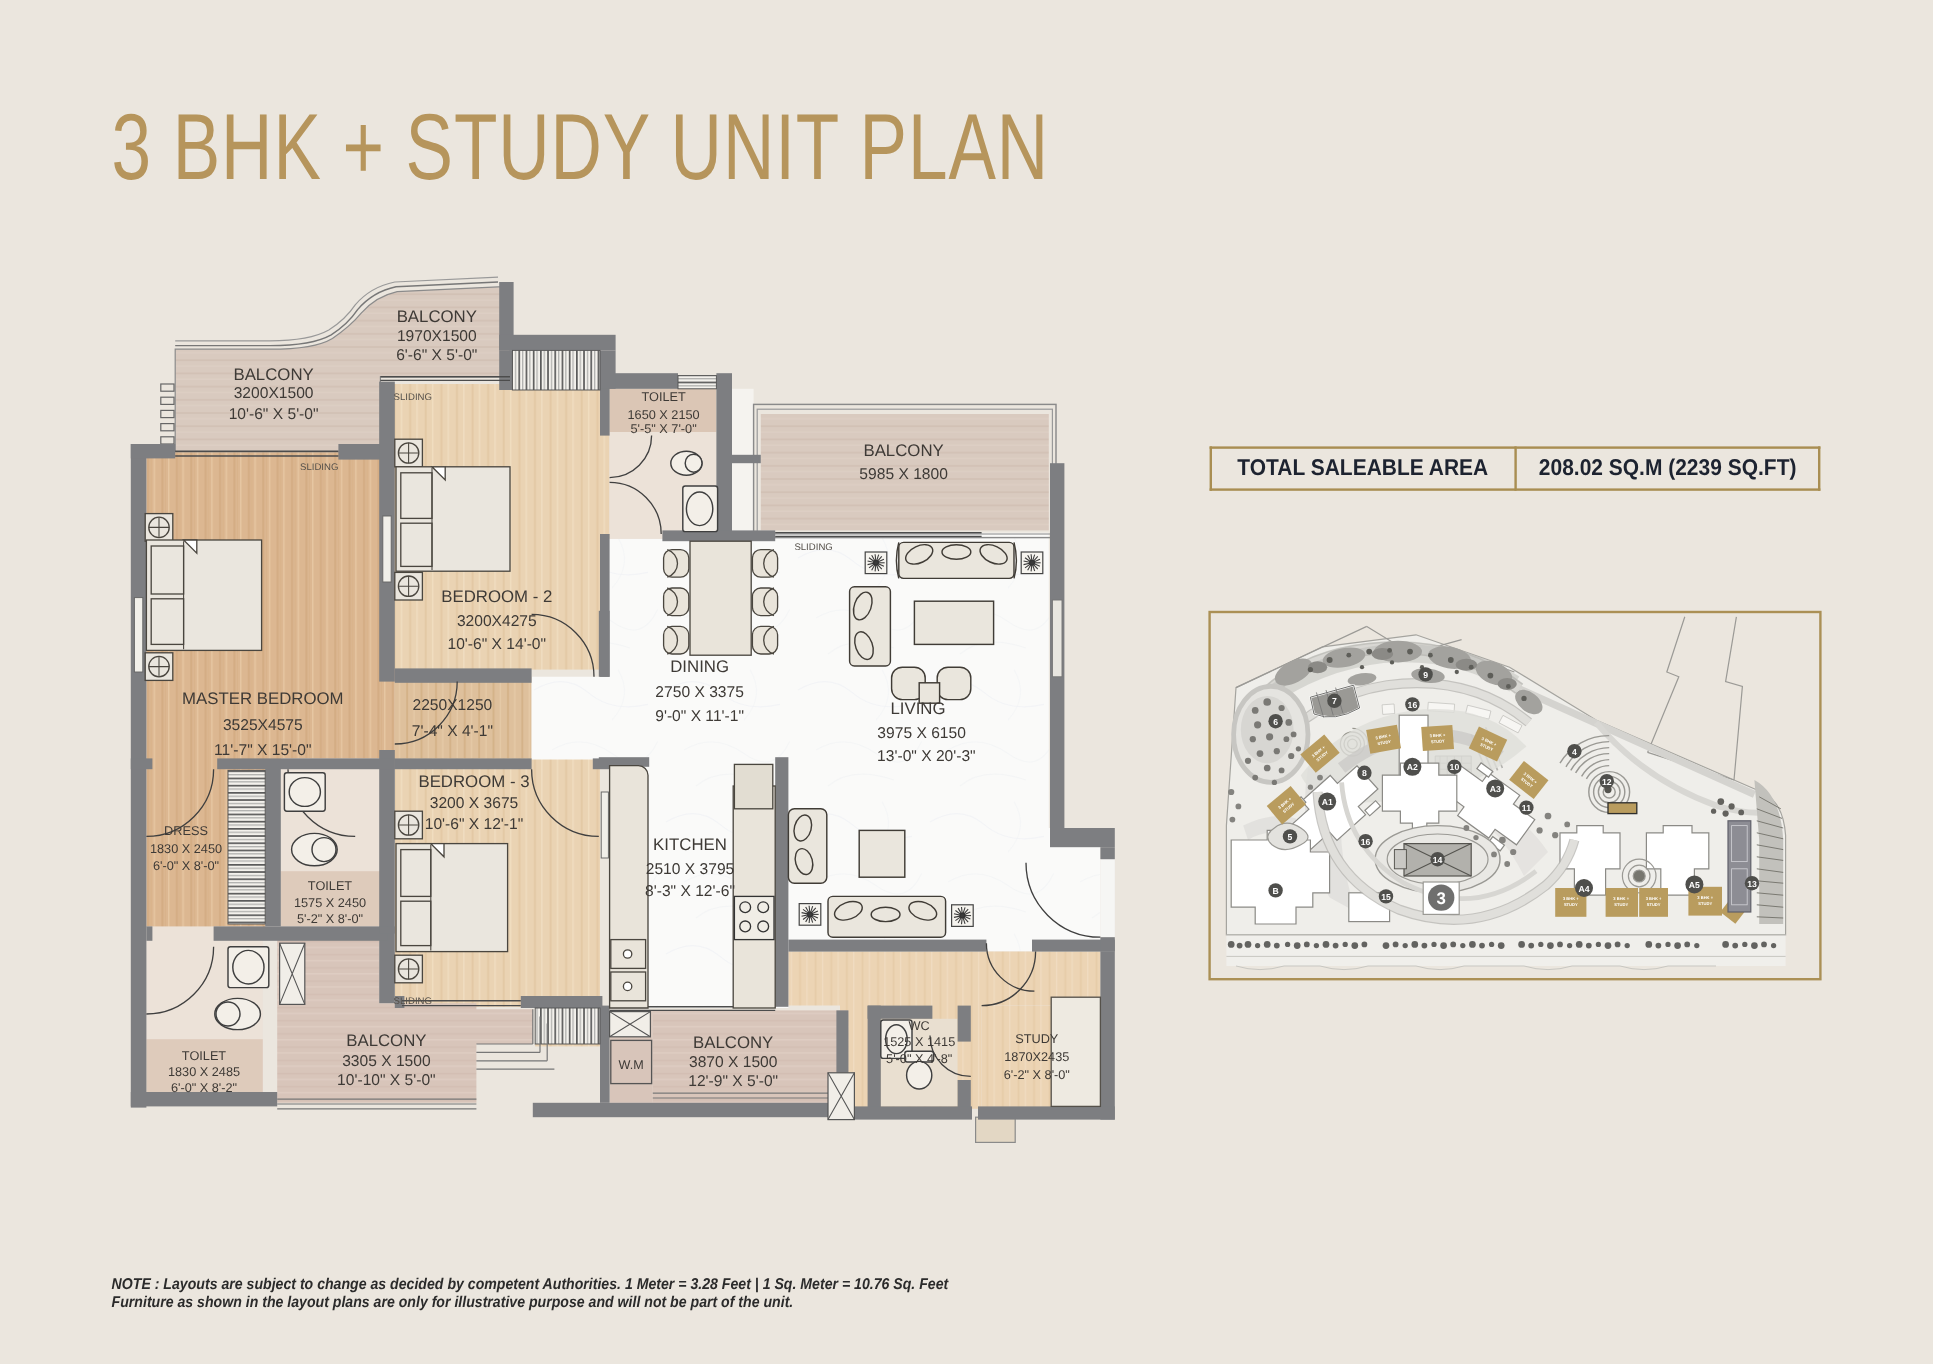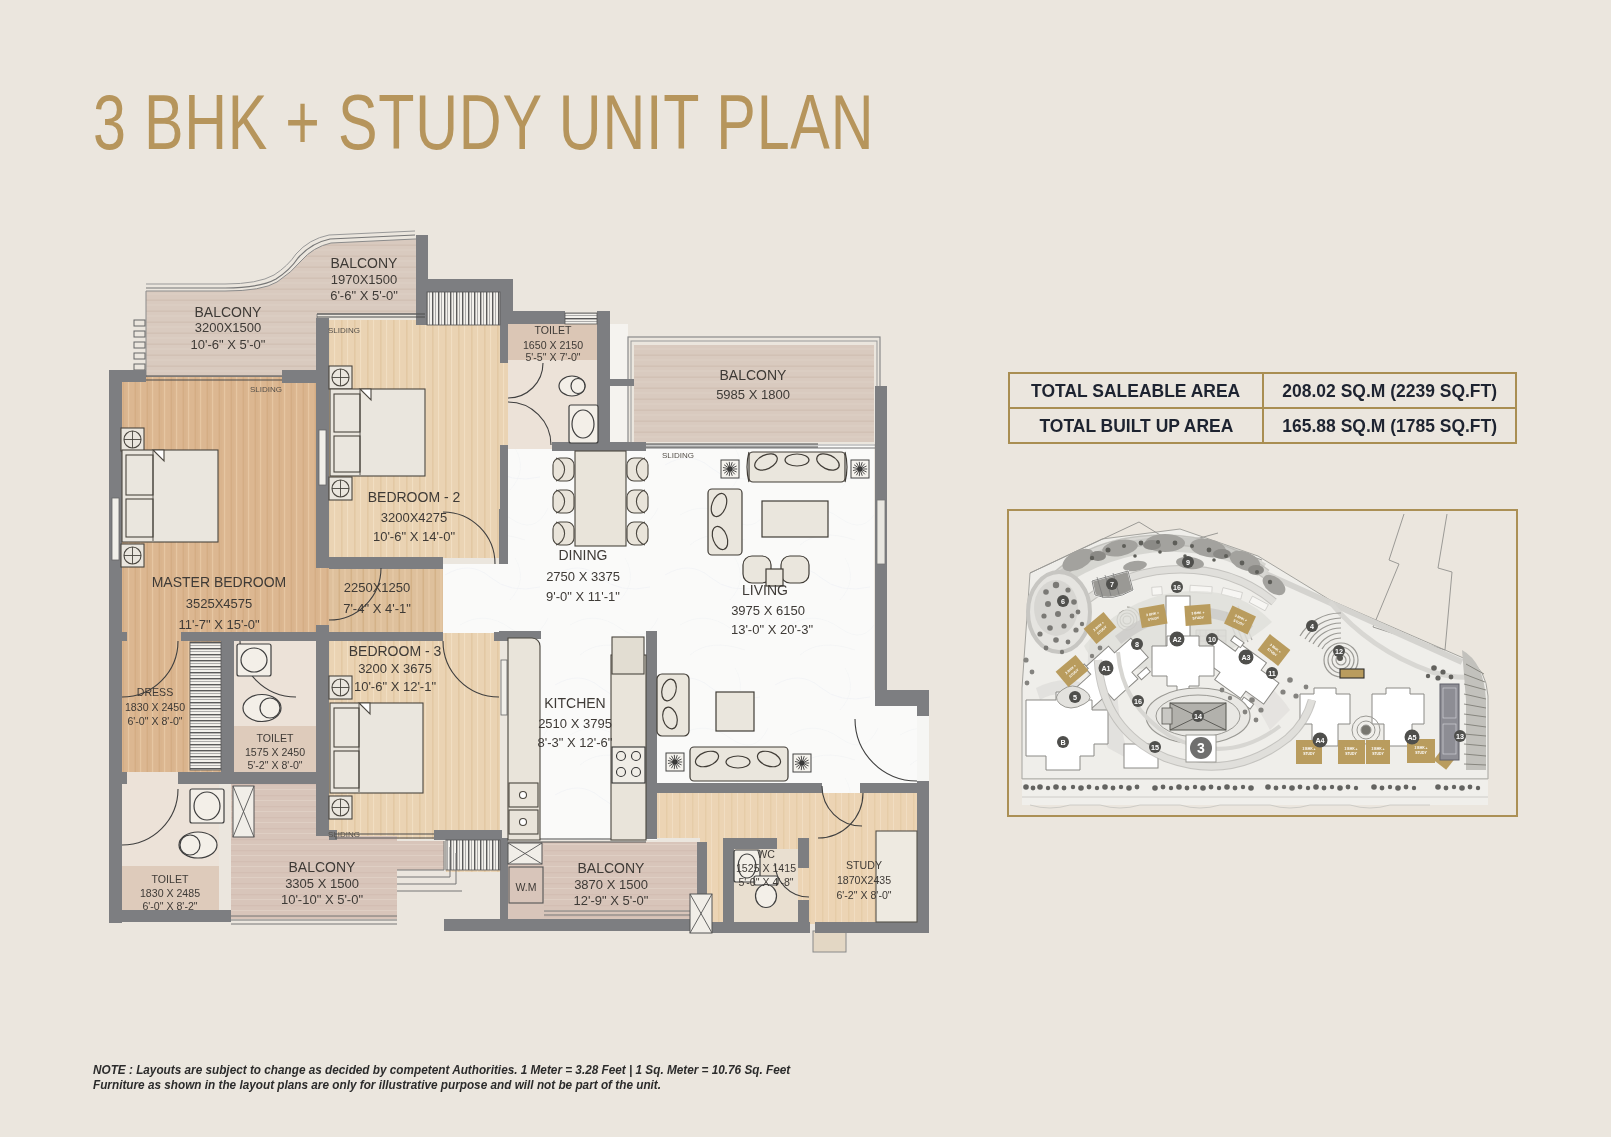--- a/index.html
+++ b/index.html
@@ -19,24 +19,20 @@
 </head>
 <body>
 
 <div id="title">3 BHK + STUDY UNIT PLAN</div>
 
 <table class="area">
   <tbody>
       <tr>
         <td class="c1"><span>TOTAL SALEABLE AREA</span></td>
         <td><span>208.02 SQ.M (2239 SQ.FT)</span></td>
-      </tr>
-  <tr>
-        <td class="c1"><span>TOTAL BUILT UP AREA</span></td>
-        <td><span>165.88 SQ.M (1785 SQ.FT)</span></td>
       </tr>
 </tbody>
   </table>
 
 <svg width="1611" height="1137" viewBox="0 0 1611 1137">
 <defs>
   <pattern id="wgM" width="12" height="60" patternUnits="userSpaceOnUse">
     <rect width="12" height="60" fill="#dcb791"></rect>
     <rect x="2.5" width="1.8" height="60" fill="#cda47a" opacity=".55"></rect>
     <rect x="8" width="1.2" height="60" fill="#e8c9a5" opacity=".85"></rect>

